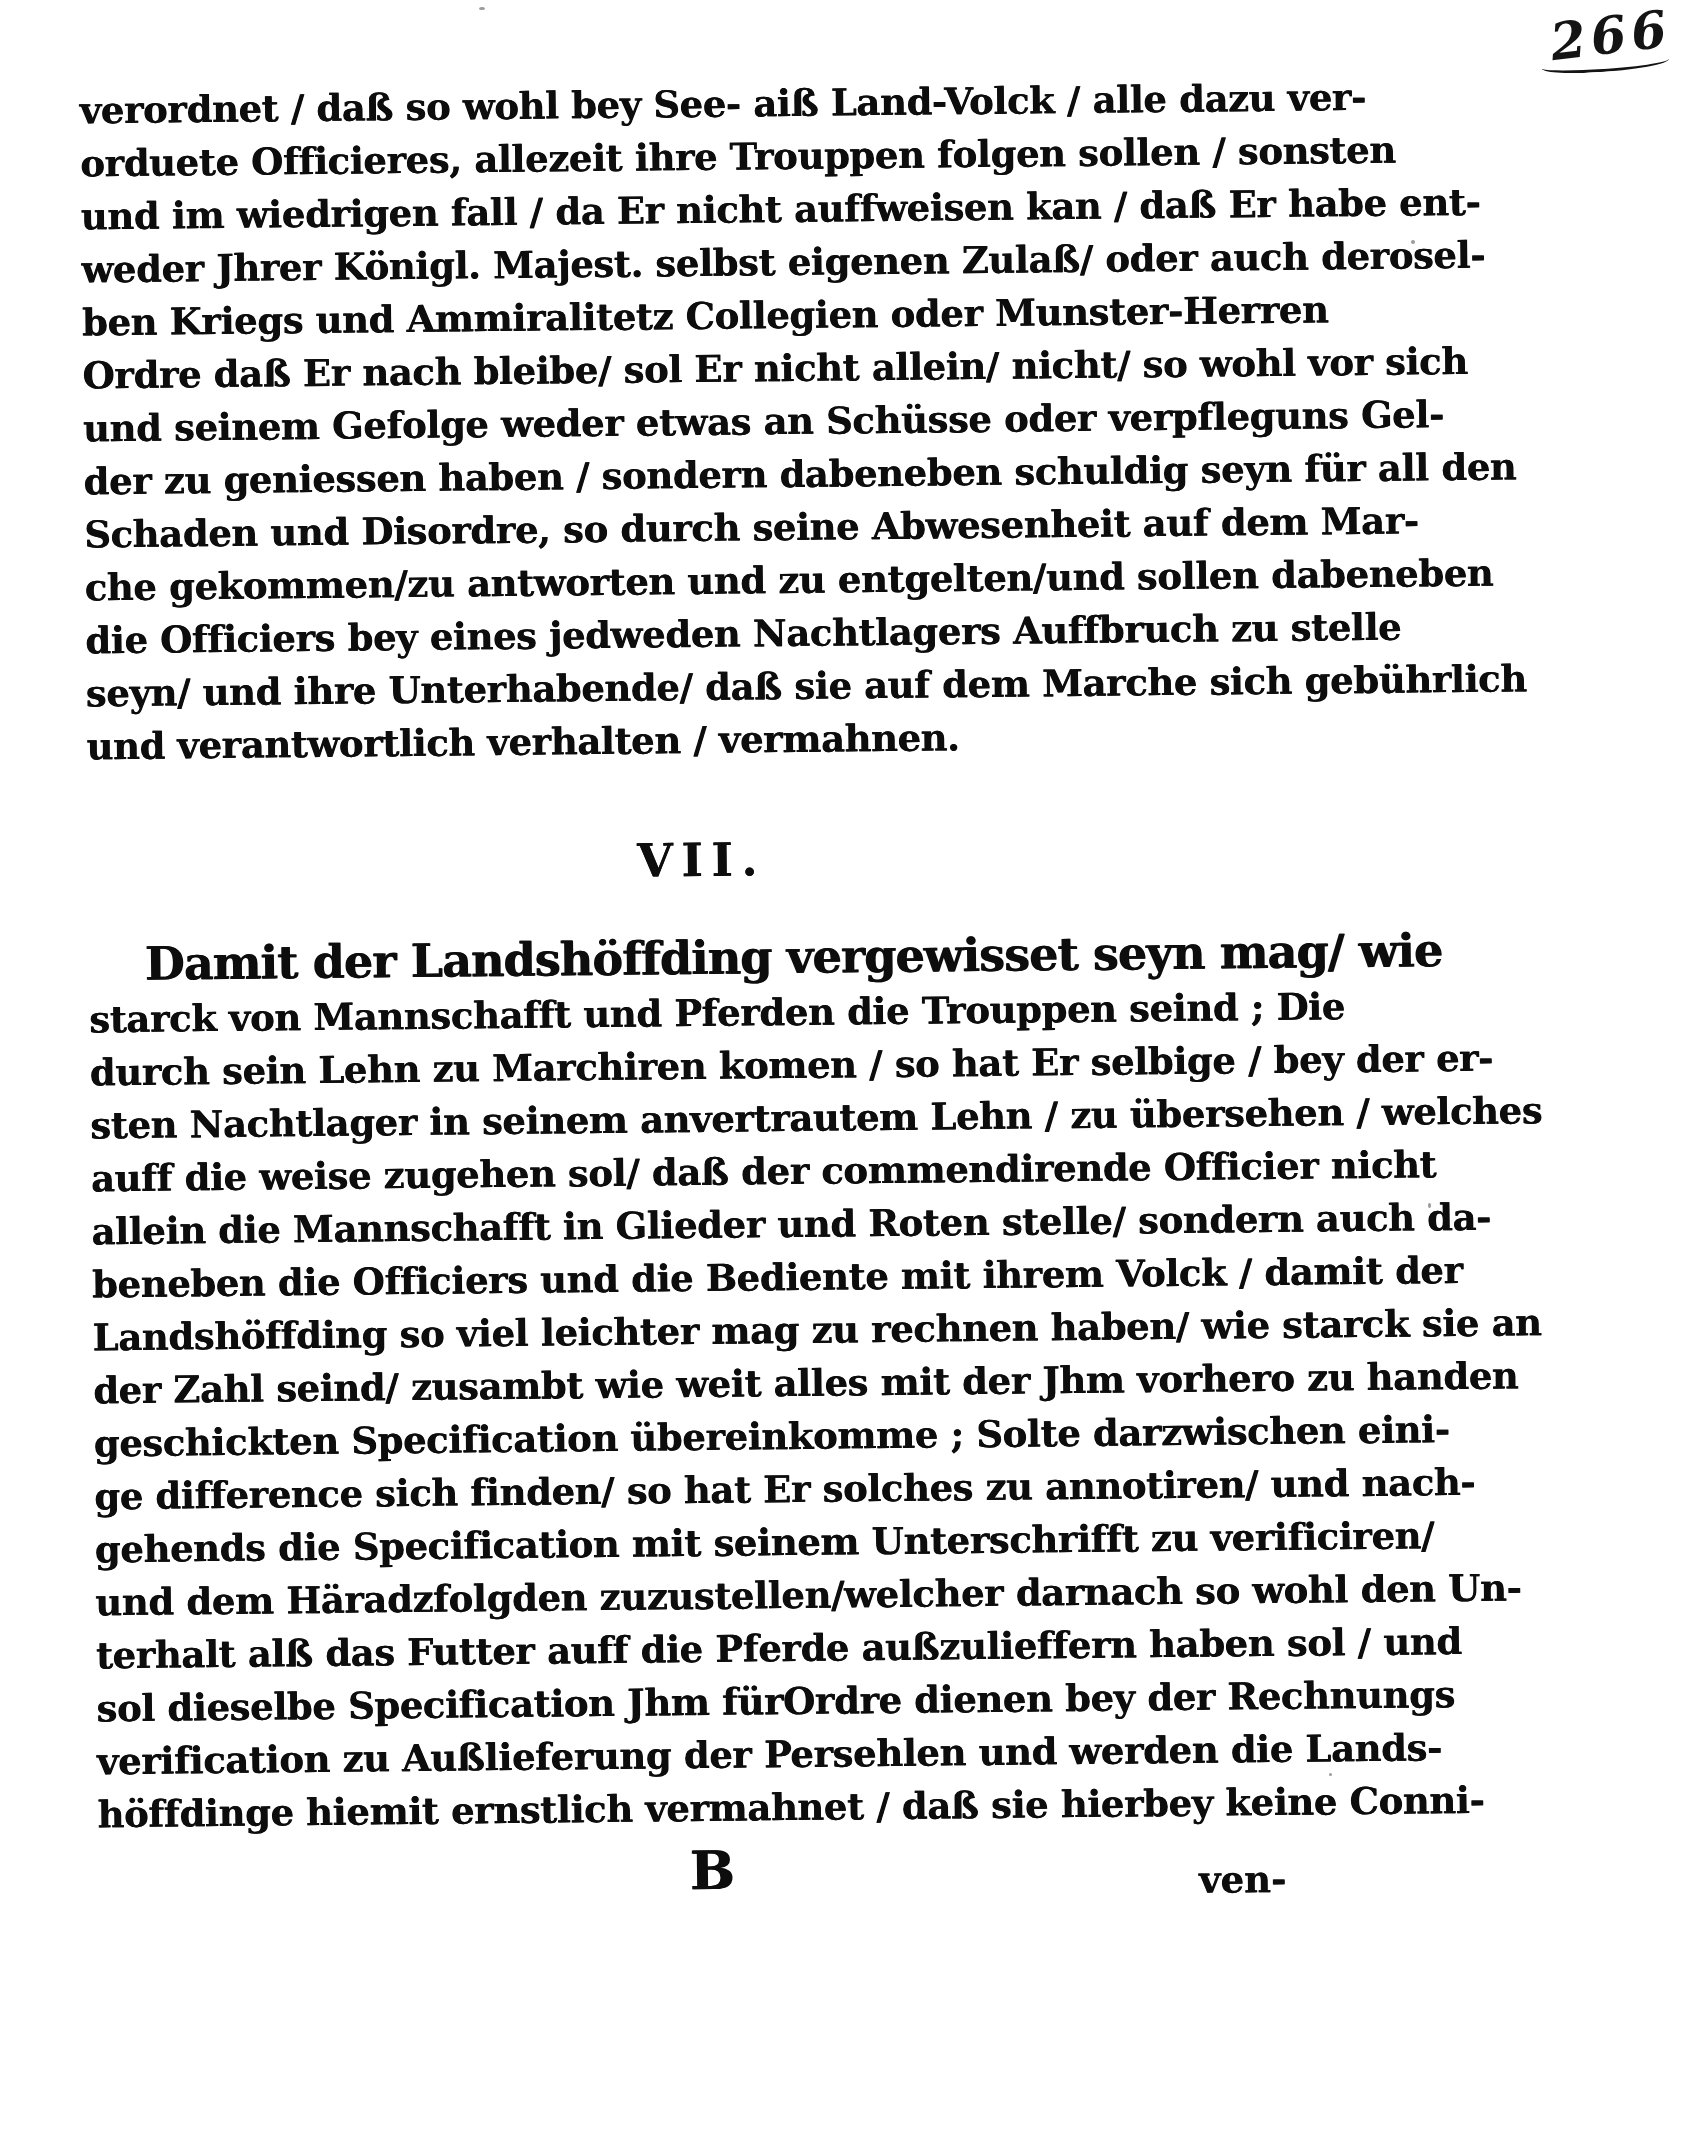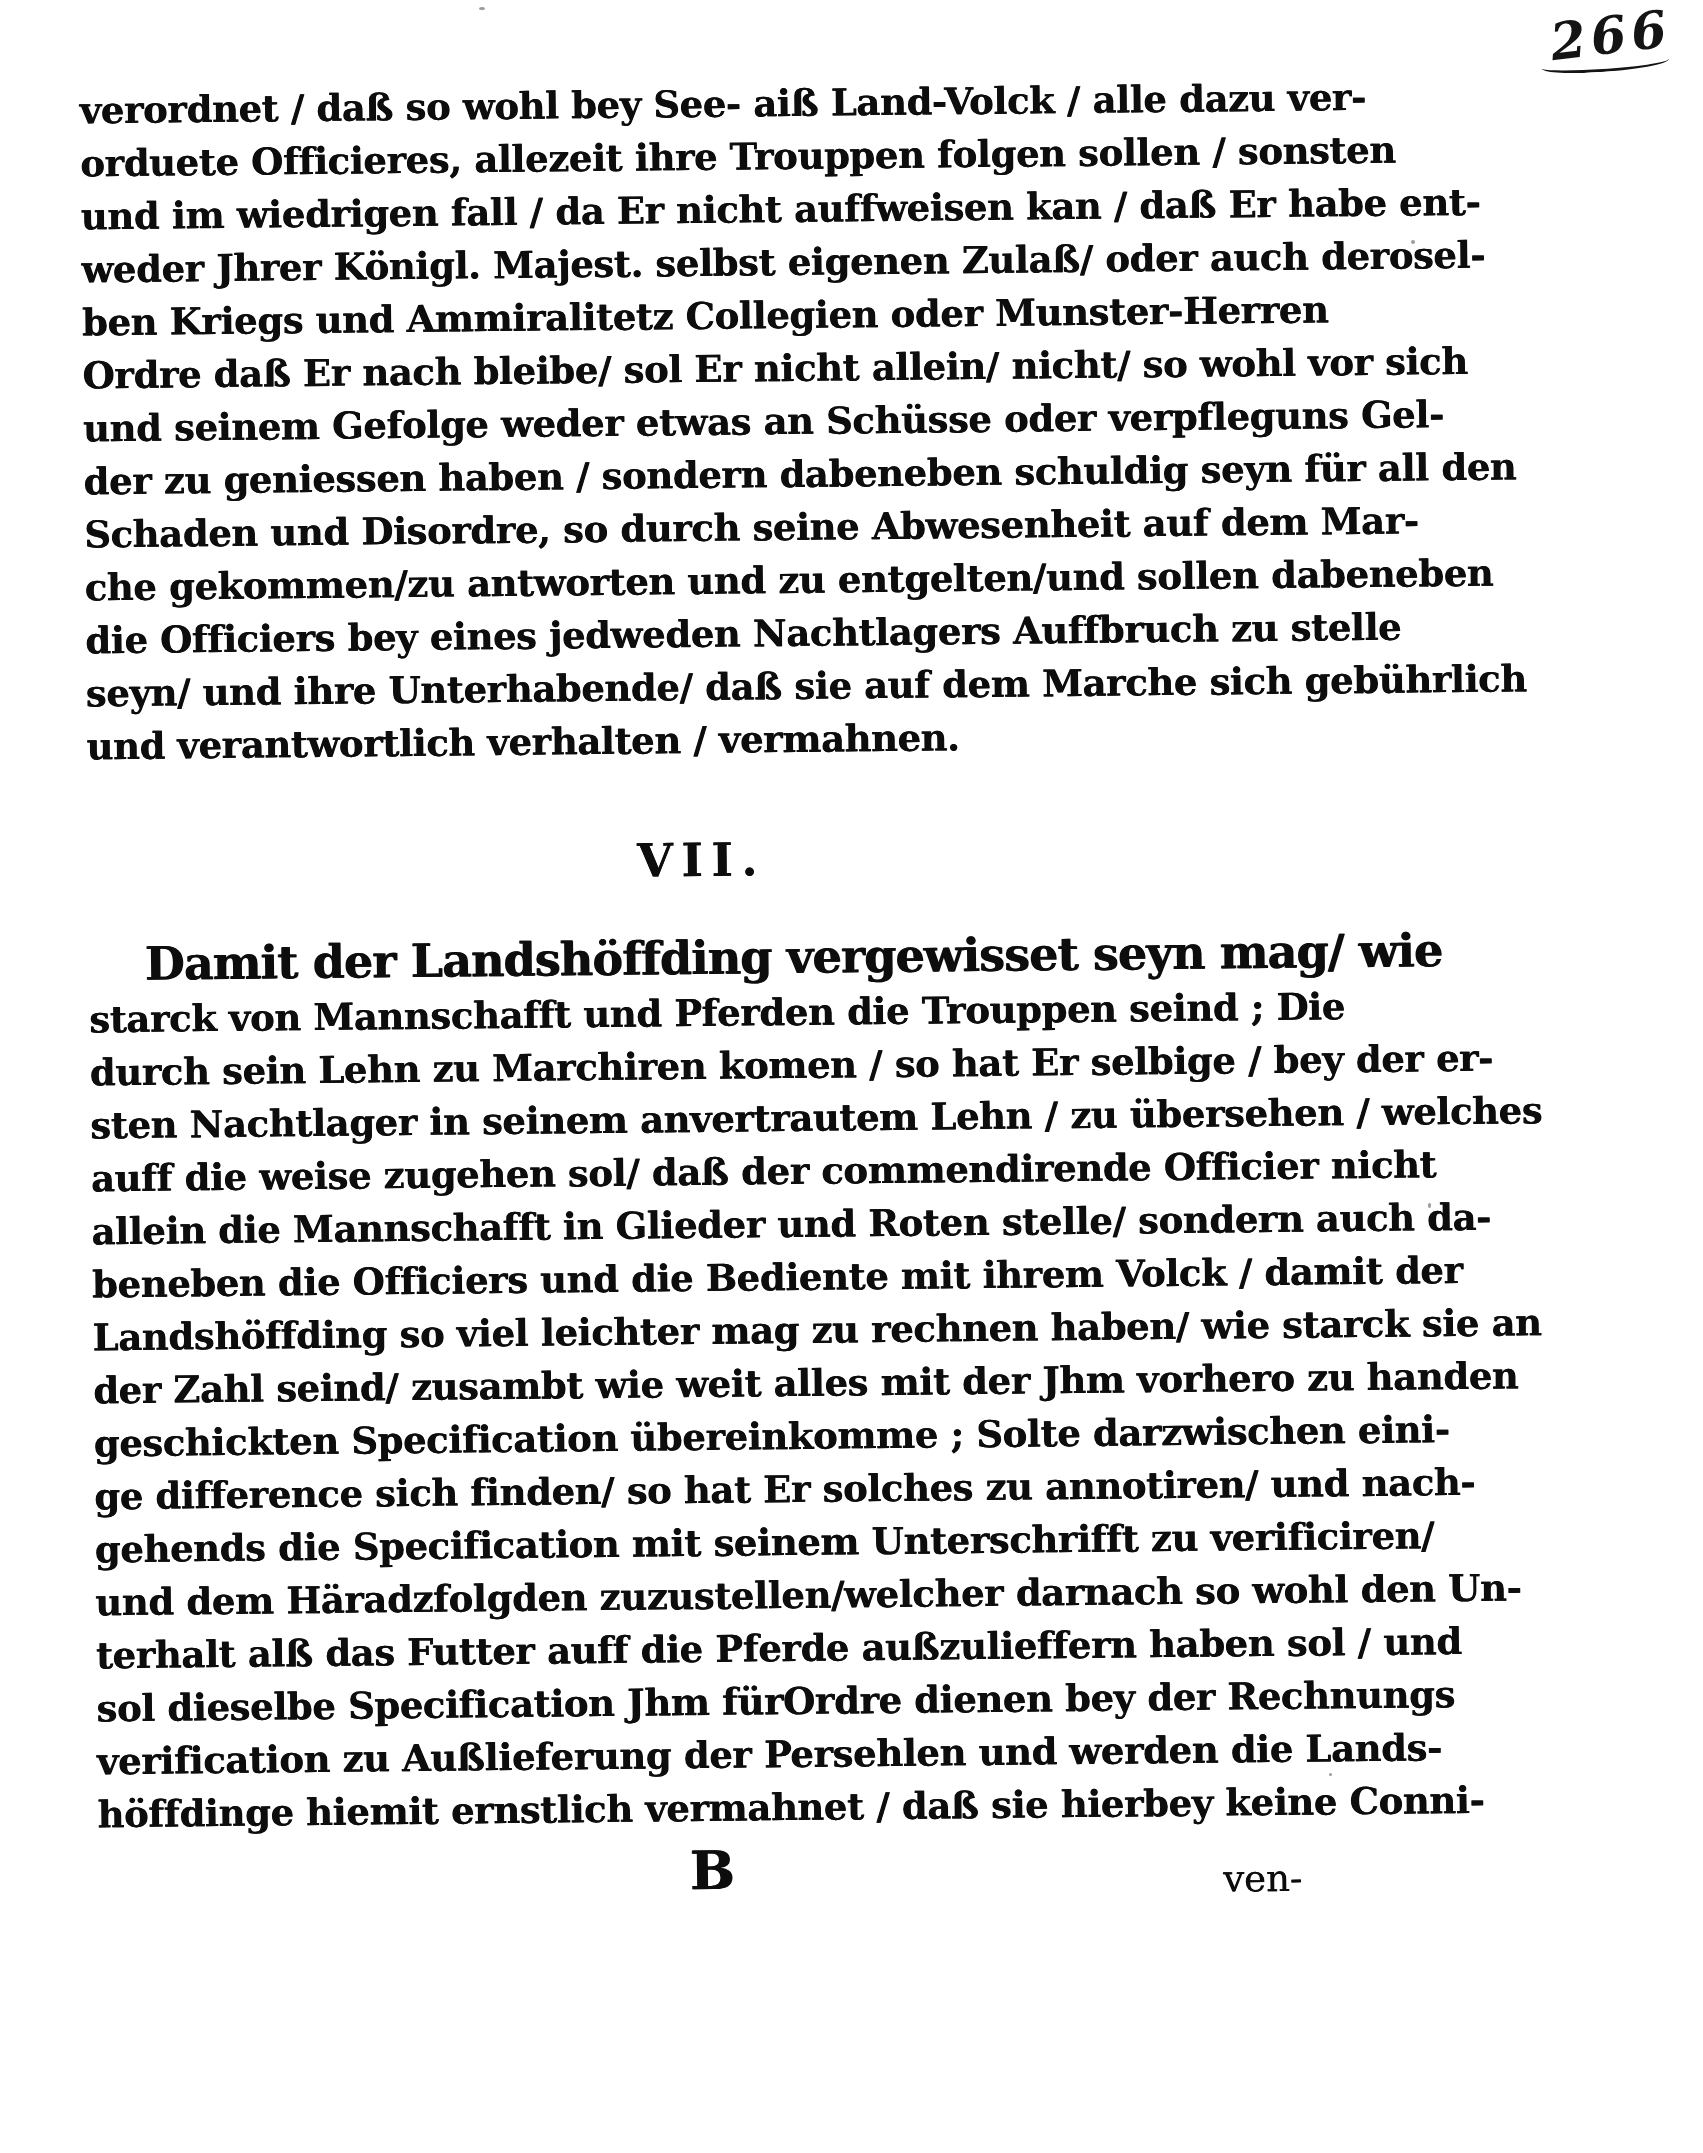--- a/index.html
+++ b/index.html
@@ -102,23 +102,23 @@
     right: 0;
     top: 0;
     text-align: center;
     font-weight: bold;
     font-size: 53px;
     line-height: 60px;
     text-shadow: 0.9px 0 0 currentColor;
   }
   .catchword {
     position: absolute;
-    right: 24px;
+    right: 40px;
     top: 22px;
-    font-weight: normal;
+    font-weight: bold;
     font-size: 37px;
     line-height: 46px;
     text-shadow: 0.5px 0 0 currentColor;
   }
 
   
   .speck {
     position: absolute;
     background: #4a4a4a;
     border-radius: 50%;

